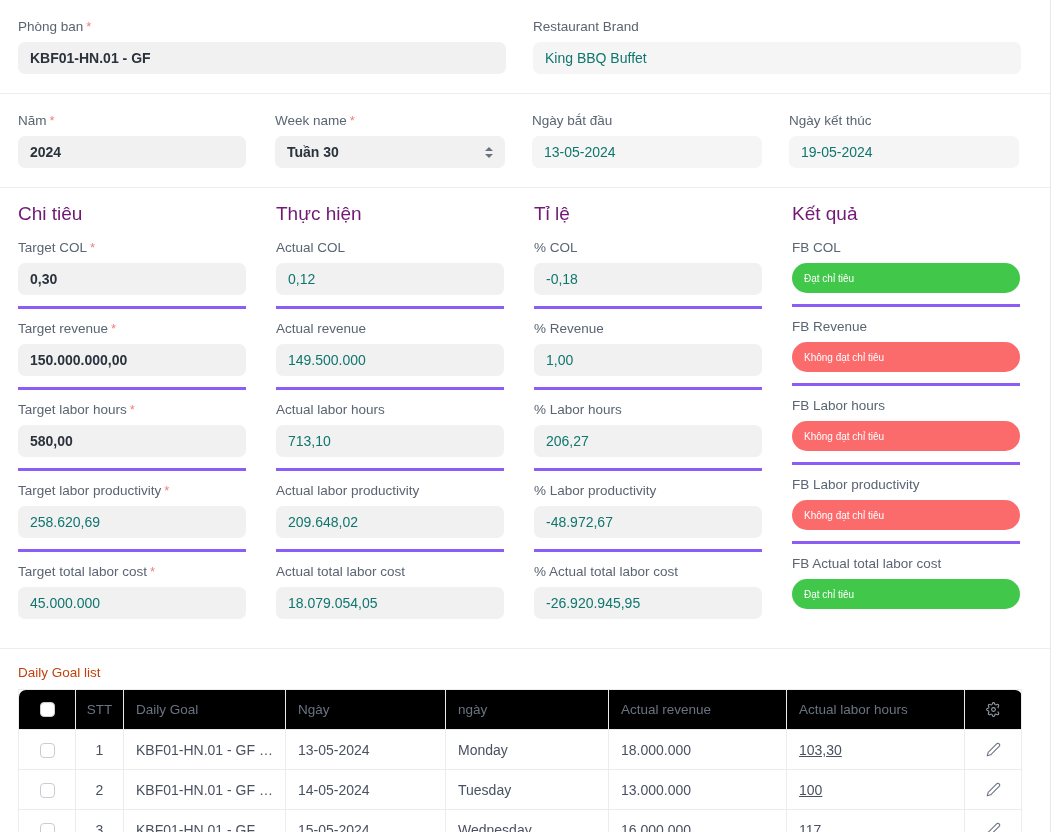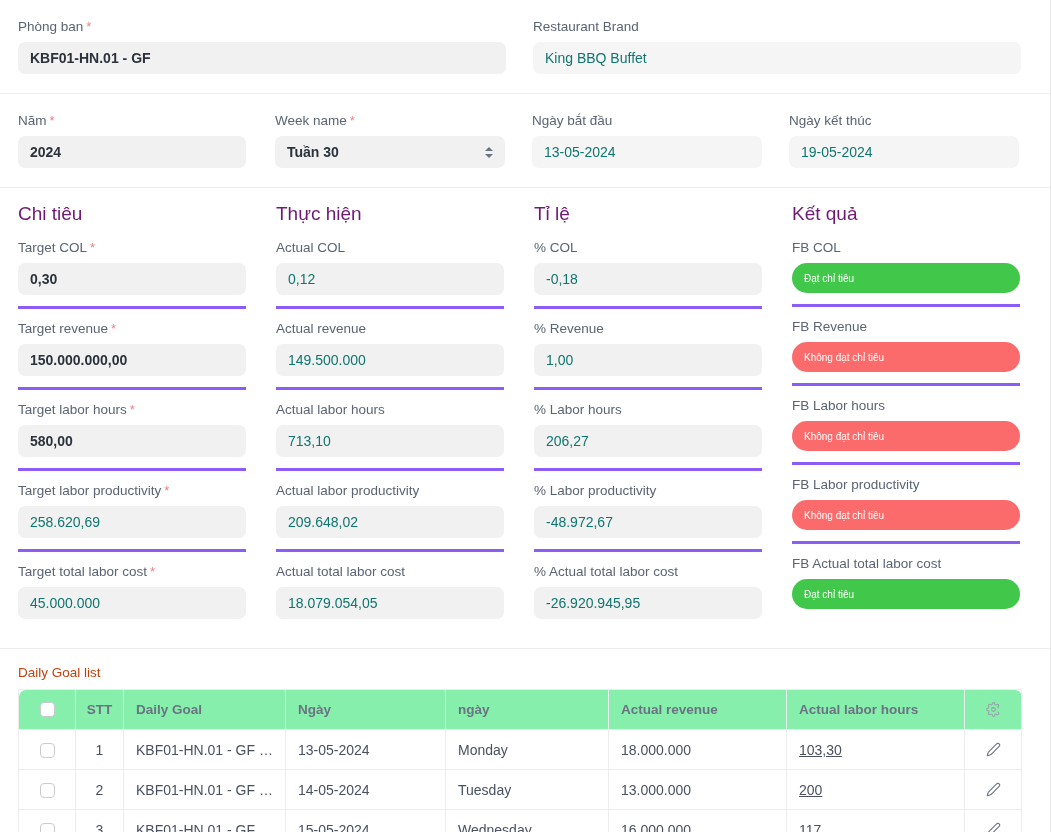--- a/index.html
+++ b/index.html
@@ -120,24 +120,23 @@
     height: 40px;
     padding: 0 12px;
     color: #495160;
     font-weight: normal;
     text-align: left;
     overflow: hidden;
     white-space: nowrap;
     text-overflow: ellipsis;
   }
   table.goals thead th {
-    background: #86efac;
+    background: #000000;
     color: #6b7382;
     font-size: 13.5px;
-    font-weight: bold;
   }
   table.goals thead th:first-child { border-top-left-radius: 7px; }
   table.goals thead th:last-child  { border-top-right-radius: 7px; }
   .c-check { width: 57px; text-align: center !important; padding: 0 !important; }
   .c-stt   { width: 48px; text-align: center !important; padding: 0 !important; }
   .c-goal  { width: 162px; }
   .c-date  { width: 160px; }
   .c-day   { width: 163px; }
   .c-rev   { width: 180px; text-align: left; }
   .c-hrs   { width: 177px; text-align: right; text-decoration: underline; }
@@ -385,21 +384,21 @@
                 </svg>
               </span></td>
           </tr>
           <tr>
             <td class="c-check"><span class="cbox"></span></td>
             <td class="c-stt">2</td>
             <td class="c-goal">KBF01-HN.01 - GF - 2...</td>
             <td class="c-date">14-05-2024</td>
             <td class="c-day">Tuesday</td>
             <td class="c-rev">13.000.000</td>
-            <td class="c-hrs">200</td>
+            <td class="c-hrs">100</td>
             <td class="c-act"><span class="icon-btn">
                 <svg width="15" height="15" viewBox="0 0 24 24" fill="none" stroke="#6b7382" stroke-width="1.7" stroke-linecap="round" stroke-linejoin="round">
                   <path d="M17 3a2.8 2.8 0 0 1 4 4L7.5 20.5 2 22l1.5-5.5L17 3z"></path>
                 </svg>
               </span></td>
           </tr>
           <tr>
             <td class="c-check"><span class="cbox"></span></td>
             <td class="c-stt">3</td>
             <td class="c-goal">KBF01-HN.01 - GF - 2...</td>

